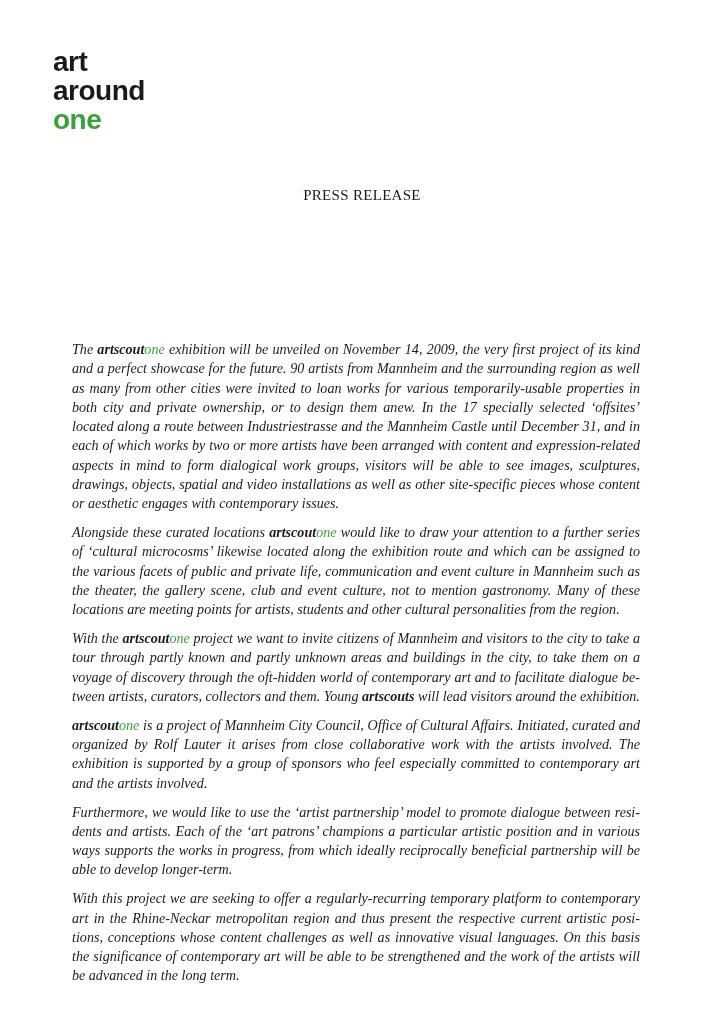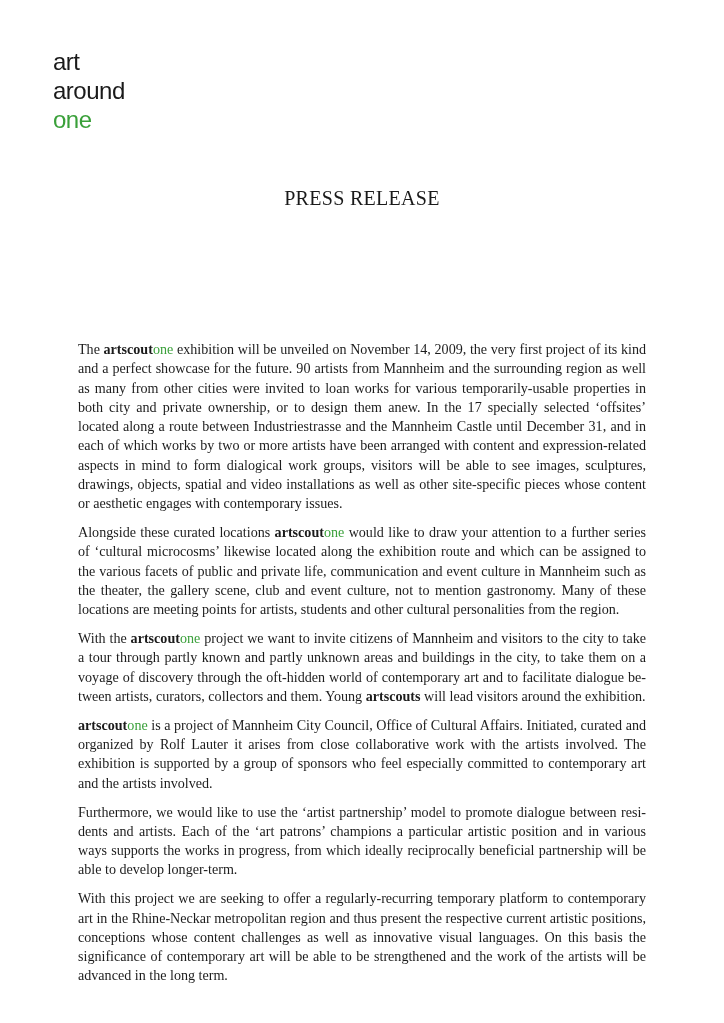--- a/index.html
+++ b/index.html
@@ -12,49 +12,50 @@
       height: 1023px;
       position: relative;
       overflow: hidden;
       color: #1a1a1a;
     }
     .logo {
       position: absolute;
       left: 53px;
       top: 47px;
       font-family: "Liberation Sans", "DejaVu Sans", sans-serif;
-      font-weight: normal;
-      font-size: 24px;
+      font-weight: bold;
+      font-size: 28px;
       line-height: 29px;
       letter-spacing: -0.5px;
     }
     .logo .line { display: block; color: #1a1a1a; }
     .logo .line.accent { color: #3aa03a; }
 
     .title {
       position: absolute;
       left: 0;
       width: 724px;
       top: 187px;
       text-align: center;
       font-family: "Liberation Serif", "DejaVu Serif", serif;
-      font-size: 20px;
+      font-size: 15px;
       letter-spacing: 0.3px;
       color: #1a1a1a;
     }
 
     .body {
       position: absolute;
-      left: 78px;
+      left: 72px;
       top: 340px;
       width: 568px;
       font-family: "Liberation Serif", "DejaVu Serif", serif;
       font-size: 14.1px;
       line-height: 19.3px;
       color: #1c1c1c;
+      font-style: italic;
     }
     .body p {
       margin: 0 0 9.5px 0;
       text-align: justify;
       hyphens: manual;
     }
     .brand-bold { font-weight: bold; color: #1a1a1a; }
     .brand-accent { color: #3aa03a; font-weight: normal; }
     .bold { font-weight: bold; margin-top: 16px; }
   </style>

